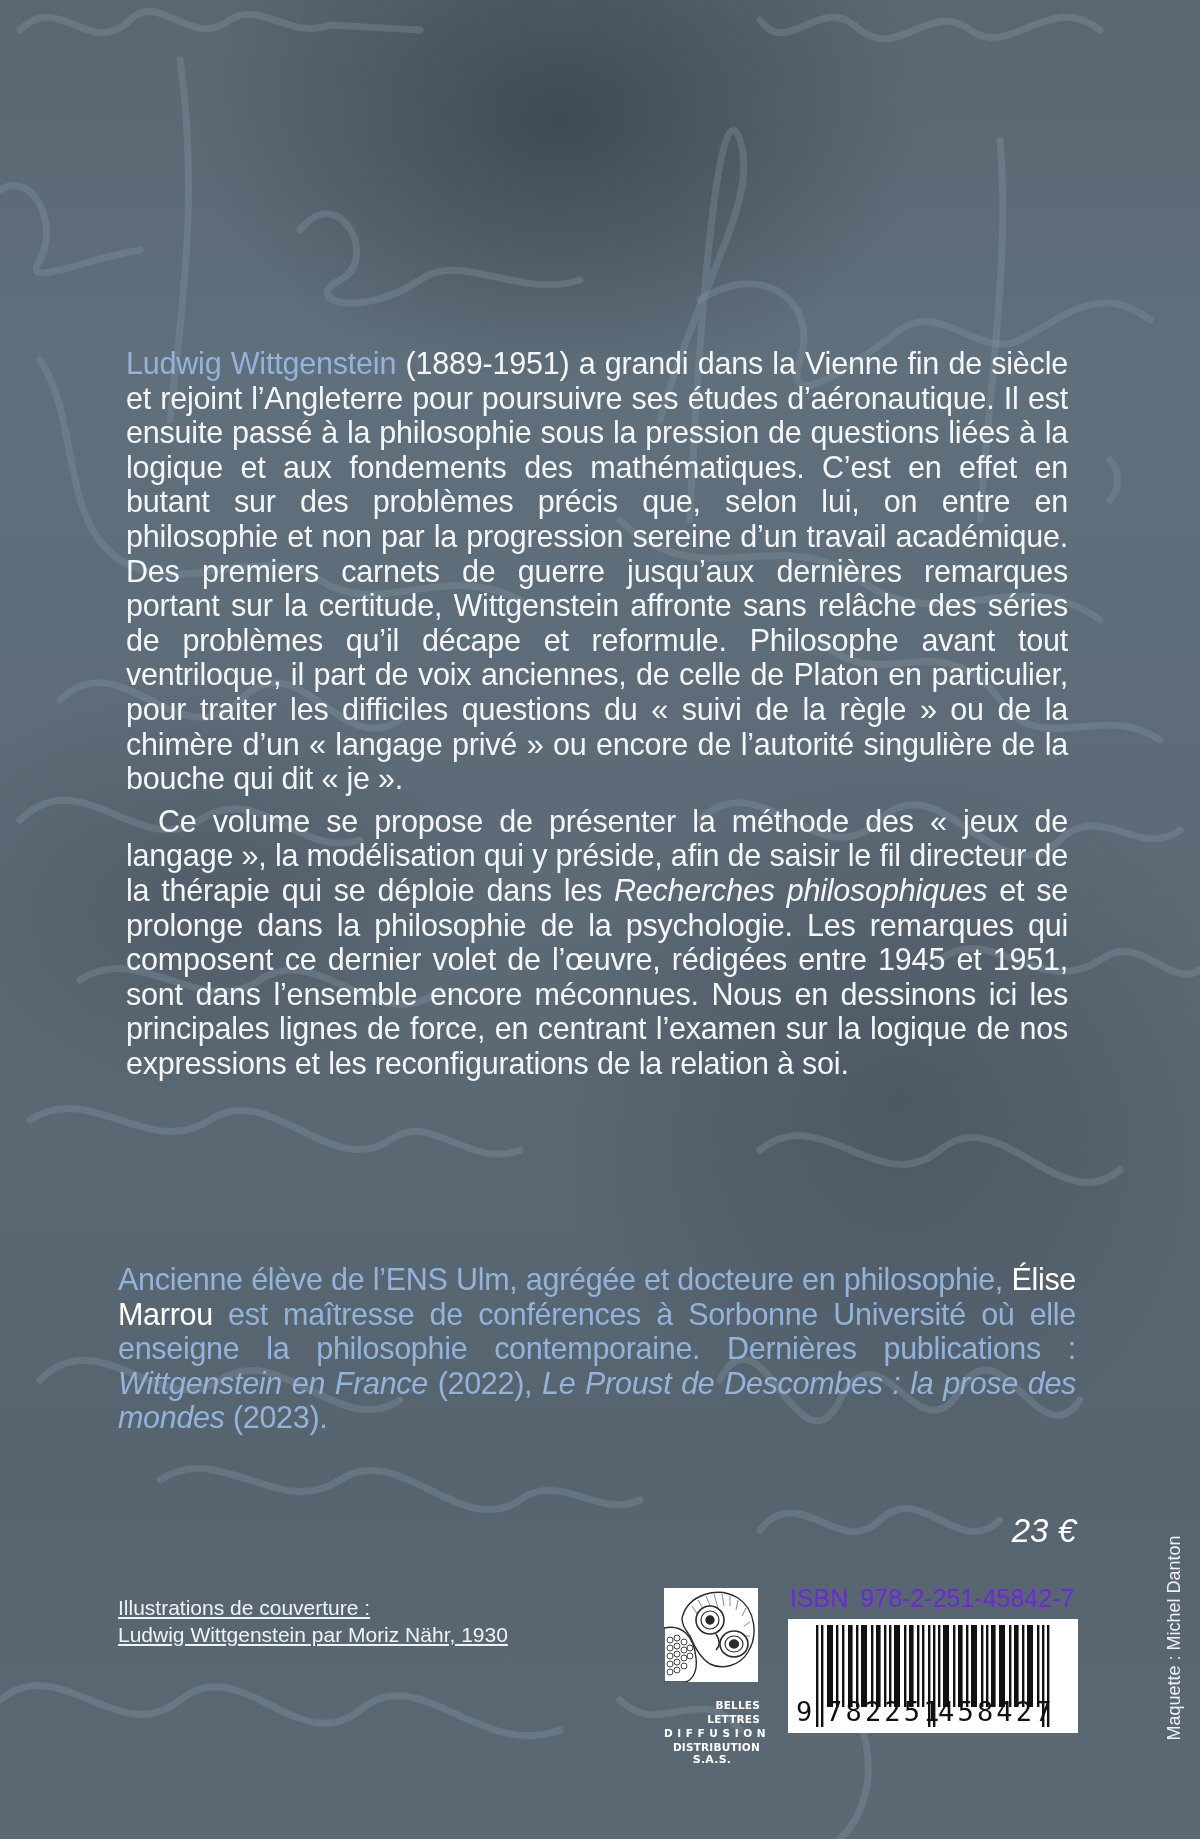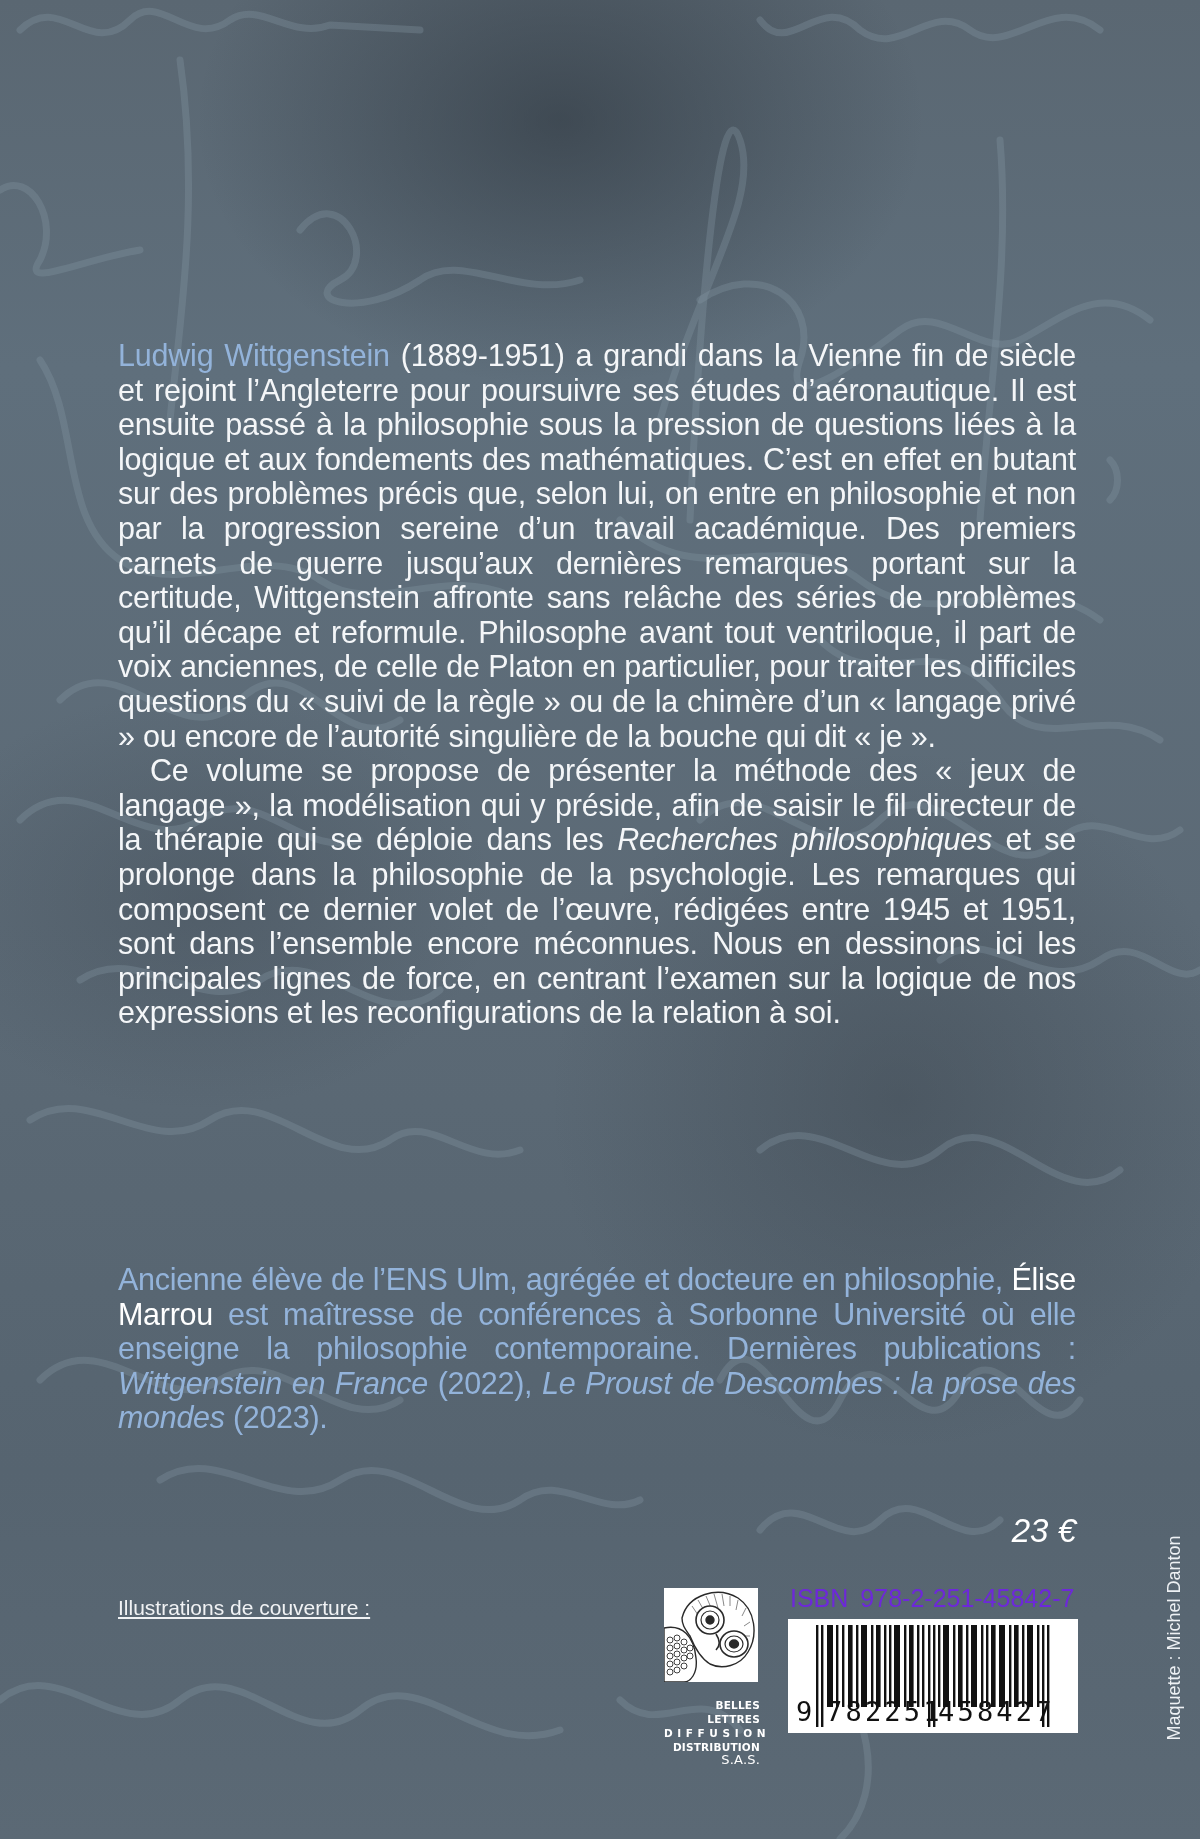--- a/index.html
+++ b/index.html
@@ -14,21 +14,21 @@
       color: #f4f6f8;
     }
     .script-layer { position: absolute; inset: 0; pointer-events: none; }
     .script-layer svg { width: 1200px; height: 1839px; }
 
     .body-text {
       position: absolute; left: 118px; width: 958px; top: 338px;
       font-size: 30.5px; line-height: 34.6px; text-align: justify;
       letter-spacing: -0.2px;
     }
-    .body-text p { margin: 0; }
+    .body-text p { margin: 8px; }
     .body-text p.indent { text-indent: 32px; }
     .accent { color: #93b3da; }
     .bio {
       position: absolute; left: 118px; width: 958px; top: 1262px;
       font-size: 30.5px; line-height: 34.6px; text-align: justify; color: #93b3da;
       letter-spacing: -0.3px;
     }
     .bio .name { color: #ffffff; }
     em { font-style: italic; }
 
@@ -47,21 +47,21 @@
     }
     .publisher .logo-box {
       width: 94px; height: 94px; background: #ffffff; position: relative; overflow: hidden;
     }
     .publisher .logo-name {
       margin-top: 16px; font-family: "DejaVu Sans", sans-serif; font-weight: bold;
       font-size: 10.5px; line-height: 14px; color: #ffffff; text-align: right;
       letter-spacing: 0.2px;
     }
     .publisher .logo-name .spaced { letter-spacing: 4.6px; margin-right: -4px; }
-    .publisher .logo-name .sas { font-weight: normal; font-size: 13px; line-height: 12px; }
+    .publisher .logo-name .sas { font-weight: bold; font-size: 11px; line-height: 12px; text-align: center; }
 
     .isbn-label {
       position: absolute; left: 790px; top: 1584px;
       font-size: 25px; color: #6d28d9; letter-spacing: 0px; white-space: nowrap;
     }
     .isbn-label .gap { display: inline-block; width: 12px; }
     .barcode {
       position: absolute; left: 788px; top: 1619px; width: 290px; height: 114px;
       background: #ffffff;
     }
@@ -125,20 +125,21 @@
 </div>
 
 <div class="bio">
   <span>Ancienne élève de l’ENS Ulm, agrégée et docteure en philosophie, </span><span class="name">Élise Marrou</span><span> est maîtresse de conférences à Sorbonne Université où elle enseigne la philosophie contemporaine. Dernières publications : </span><em>Wittgenstein en France</em><span> (2022), </span><em>Le Proust de Descombes : la prose des mondes</em><span> (2023).</span>
 </div>
 
 <div class="price">23 €</div>
 
 <div class="credits">
   <div>Illustrations de couverture :</div>
+  <div>Ludwig Wittgenstein par Moriz Nähr, 1930</div>
 </div>
 
 <div class="publisher">
   <div class="logo-box">
     <svg width="94" height="94" viewBox="0 0 94 94" xmlns="http://www.w3.org/2000/svg">
       <g fill="none" stroke="#2a2a2a" stroke-width="1.4">
 
         <path d="M0 40 C18 36 30 48 32 70 C34 86 26 94 20 94 L0 94 Z" fill="#ffffff"></path>
         <g stroke-width="0.9">
           <circle cx="6" cy="52" r="3"></circle>

